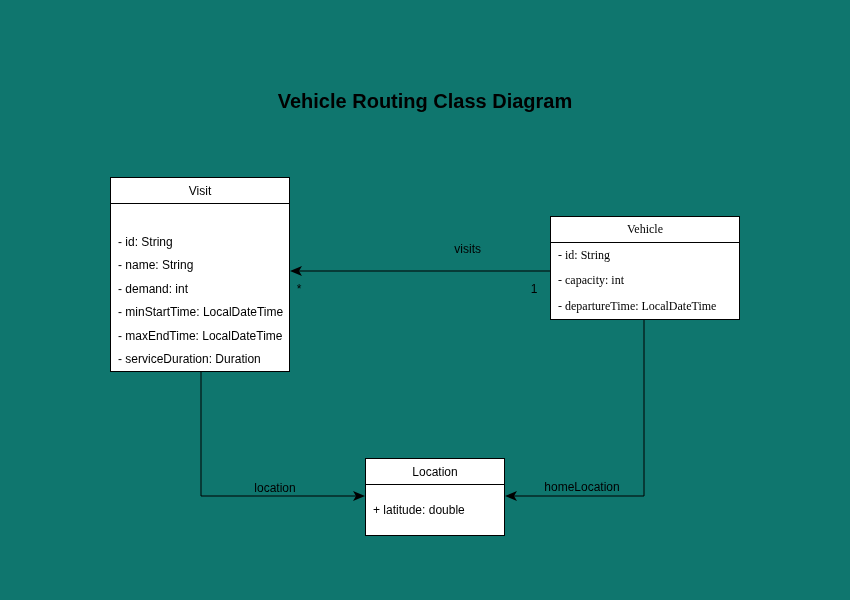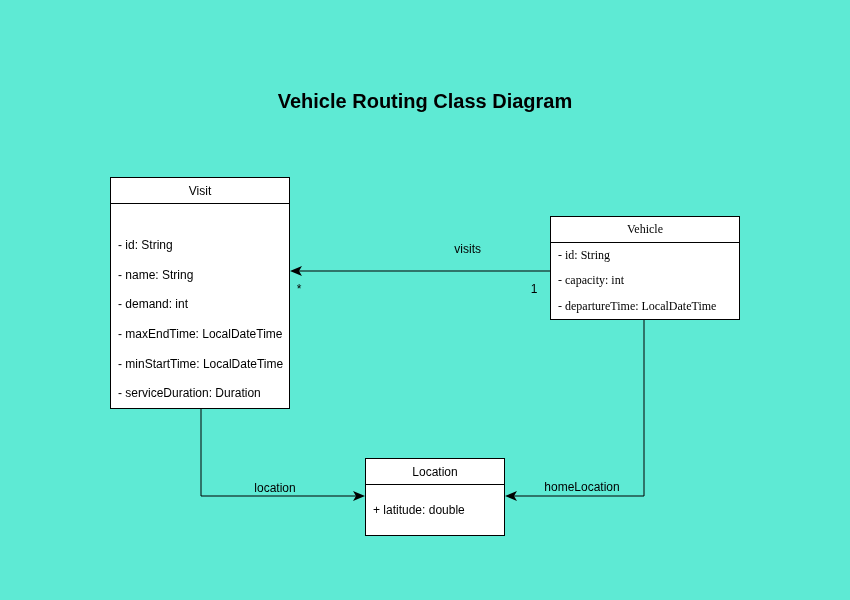--- a/index.html
+++ b/index.html
@@ -1,20 +1,20 @@
 <!DOCTYPE html>
 <html><head>
 <meta charset="utf-8">
 <style>
   html, body { margin: 0; padding: 0; background: #ffffff; }
   .canvas {
     position: relative;
     width: 850px;
     height: 600px;
-    background: #5eead4;
+    background: #0f766e;
     font-family: "Liberation Sans", sans-serif;
     color: #000000;
     overflow: hidden;
   }
   .diagram-title {
     position: absolute;
     left: 0; top: 89px;
     width: 850px;
     text-align: center;
     font-size: 20px;
@@ -48,21 +48,21 @@
     display: flex;
     flex-direction: column;
   }
   .uml-field {
     flex: 1;
     display: flex;
     align-items: center;
     padding-left: 7px;
     white-space: nowrap;
   }
-  #class-visit    { left: 110px; top: 177px; width: 180px; height: 232px; gap: 26px; }
+  #class-visit    { left: 110px; top: 177px; width: 180px; height: 195px; gap: 26px; }
   #class-vehicle  { left: 550px; top: 216px; width: 190px; height: 104px; font-family: Liberation Serif, serif; }
   #class-location { left: 365px; top: 458px; width: 140px; height: 78px; }
   .edge-label {
     position: absolute;
     font-size: 12px;
     line-height: 14px;
     text-align: center;
   }
   #label-visits       { left: 381px; top: 242px; width: 100px; text-align: right; }
   #mult-visits-target { left: 291px; top: 282px; width: 16px; }
@@ -94,22 +94,22 @@
       <polygon points="505,496 517,491 514,496 517,501" fill="#000000"></polygon>
     </g>
   </svg>
 
   <div class="uml-class" id="class-visit">
     <div class="uml-class-title">Visit</div>
     <div class="uml-fields">
       <div class="uml-field">- id: String</div>
       <div class="uml-field">- name: String</div>
       <div class="uml-field">- demand: int</div>
+      <div class="uml-field">- minStartTime: LocalDateTime</div>
       <div class="uml-field">- maxEndTime: LocalDateTime</div>
-      <div class="uml-field">- minStartTime: LocalDateTime</div>
       <div class="uml-field">- serviceDuration: Duration</div>
     </div>
   </div>
 
   <div class="uml-class" id="class-vehicle">
     <div class="uml-class-title">Vehicle</div>
     <div class="uml-fields">
       <div class="uml-field">- id: String</div>
       <div class="uml-field">- capacity: int</div>
       <div class="uml-field">- departureTime: LocalDateTime</div>

